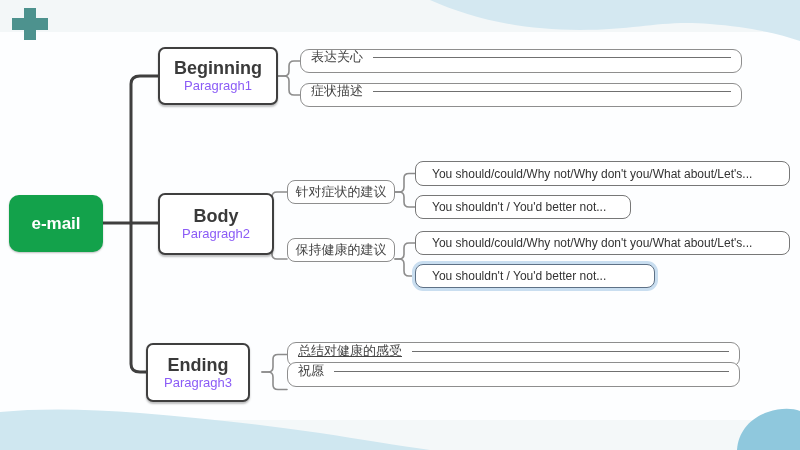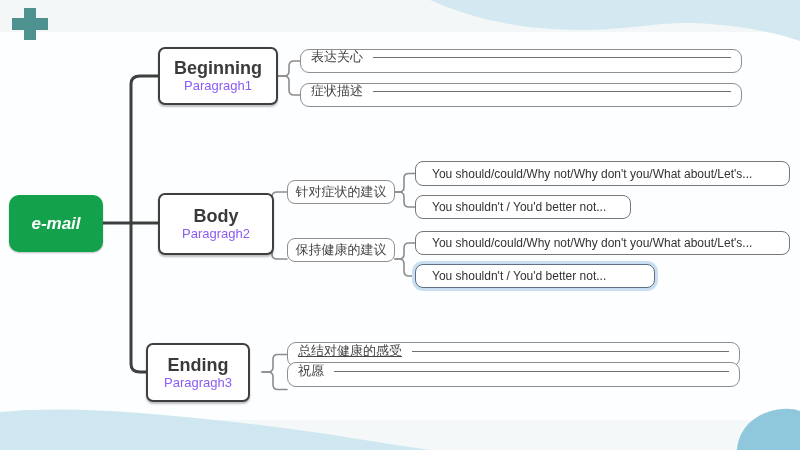--- a/index.html
+++ b/index.html
@@ -12,21 +12,20 @@
   
   .plus{position:absolute;left:12px;top:8px;width:36px;height:32px;}
   .plus .h{position:absolute;left:0;top:10px;width:36px;height:12px;background:#4d928e;}
   .plus .v{position:absolute;left:12px;top:0;width:12px;height:32px;background:#4d928e;}
   
   .node{position:absolute;background:#fff;box-sizing:border-box;display:flex;align-items:center;}
   .root{
     left:9px;top:195px;width:94px;height:57px;background:#13a24b;color:#fff;
     border-radius:10px;justify-content:center;font-weight:bold;font-size:17px;
     box-shadow:0 1px 2px rgba(0,0,0,.25);
-    font-style:italic;
   }
   .branch{
     border:2.5px solid #3f3f3f;border-radius:7px;flex-direction:column;justify-content:center;
     box-shadow:0 1.5px 2px rgba(0,0,0,.25);text-align:center;
   }
   .branch .bt{font-weight:bold;font-size:18px;color:#3a3a3a;line-height:1.12;}
   .branch .bs{font-weight:normal;font-size:13px;color:#8b5cf6;line-height:1.2;}
   .b-beginning{left:158px;top:47px;width:120px;height:58px;}
   .b-body{left:158px;top:193px;width:116px;height:62px;}
   .b-ending{left:146px;top:343px;width:104px;height:59px;}

